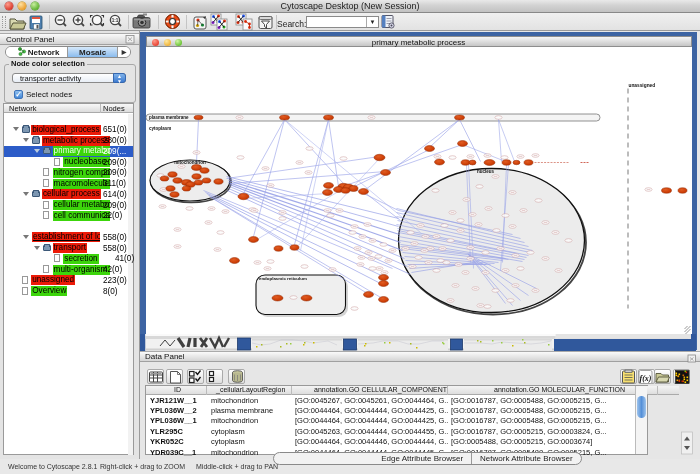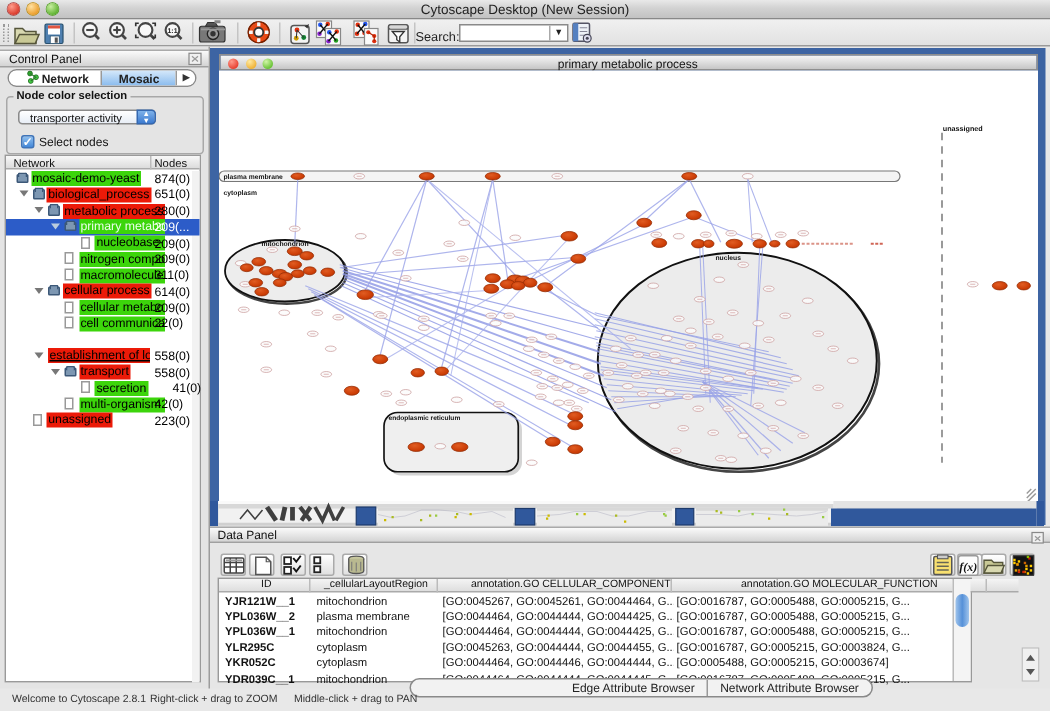--- a/index.html
+++ b/index.html
@@ -10,21 +10,21 @@
 #title{width:100%;text-align:center;top:1px;font-size:9px;color:#222;}
 #toolbar{left:0;top:13px;width:700px;height:18px;background:linear-gradient(#f0f0f0,#e2e2e2);border-bottom:1px solid #9a9a9a;}
 .sep{top:2px;width:1px;height:14px;background:#c4c4c4;}
 #statusbar{left:0;top:459px;width:700px;height:15px;font-size:7px;color:#333;}
 #cpanel{left:0;top:31px;width:140px;height:428px;background:#e4e4e4;border-right:1px solid #9c9c9c;}
 #cphead{left:0;top:2px;width:139px;height:12px;background:linear-gradient(#fafafa,#d4d4d4);border-top:1px solid #aaa;border-bottom:1px solid #a0a0a0;font-size:8px;color:#111;padding-left:6px;line-height:11px;}
 #cptabs{left:5px;top:15px;width:126px;height:12px;border:1px solid #8a8a8a;border-radius:6px;background:#fff;overflow:hidden;display:flex;}
 #cptabs .seg{height:100%;font-size:8px;font-weight:bold;color:#222;text-align:center;line-height:11px;}
 #groupbox{left:4px;top:33px;width:132px;height:39px;border:1px solid #a8a8a8;border-radius:3px;}
 #gblabel{left:9px;top:28px;background:#e4e4e4;padding:0 2px;font-size:7.5px;font-weight:bold;color:#111;}
-#combo{left:12px;top:42px;width:92px;height:10px;border:1px solid #8a8a8a;border-radius:3px;background:linear-gradient(#ffffff,#e8eef6);font-size:7.5px;line-height:9px;padding-left:7px;color:#111;}
+#combo{left:12px;top:42px;width:114px;height:10px;border:1px solid #8a8a8a;border-radius:3px;background:linear-gradient(#ffffff,#e8eef6);font-size:7.5px;line-height:9px;padding-left:7px;color:#111;}
 #combobtn{right:-1px;top:-1px;width:13px;height:10px;border-radius:0 3px 3px 0;background:linear-gradient(#7fb2ea,#3d7bd0);border:1px solid #3568b0;color:#fff;font-size:5px;line-height:4.5px;text-align:center;}
 #checkbox{left:14px;top:59px;width:9px;height:9px;border:1px solid #3f74b8;border-radius:2px;background:linear-gradient(#8fc0f0,#4488d8);color:#fff;font-size:8px;line-height:8px;font-weight:bold;text-align:center;}
 #cbl{left:26px;top:59px;font-size:8px;color:#111;}
 #treebox{left:3px;top:72px;width:131px;height:352px;background:#fff;border:1px solid #9a9a9a;}
 #treehead{left:0;top:0;width:129px;height:9px;background:linear-gradient(#f8f8f8,#dcdcdc);border-bottom:1px solid #aaa;font-size:7.5px;color:#111;}
 .trow{left:0;width:129px;height:11px;font-size:8.2px;line-height:11px;white-space:nowrap;}
 .trow .hl{position:absolute;top:0.5px;height:10px;line-height:10px;padding:0 1px;color:#000;}
 .trow .cnt{position:absolute;left:99px;top:0;color:#000;}
 .tri{position:absolute;top:3px;width:0;height:0;border-left:3.5px solid transparent;border-right:3.5px solid transparent;border-top:4.5px solid #777;}
 .fold{position:absolute;top:2px;width:8px;height:6.5px;background:#7d97b2;border:1px solid #3c5878;border-radius:1px;}
@@ -76,25 +76,20 @@
  <div class="abs" id="combo">transporter activity<div class="abs" id="combobtn">▲<br>▼</div></div>
  <div class="abs" id="checkbox">✓</div>
  <div class="abs" id="cbl">Select nodes</div>
  <div class="abs" id="treebox">
   <div class="abs" id="treehead">
         <span style="position:absolute;left:5px;top:0;">Network</span>
         <span style="position:absolute;left:99px;top:0;">Nodes</span>
         <span style="position:absolute;left:96px;top:0;width:1px;height:9px;background:#bbb;"></span>
       </div>
 <div class="abs" style="left:124px;top:9.5px;width:5px;height:341px;background:#f2f2f2;"></div>
-<div class="abs trow" style="top:9.50px;">
-        <span class="fold" style="left:7.0px;"></span>
-        <span class="hl" style="left:16.5px;background:#3cd50b;color:#000;max-width:90px;overflow:hidden;">mosaic-demo-yeast</span>
-        <span class="cnt" style="color:#000;">874(0)</span>
-      </div>
 <div class="abs trow" style="top:20.25px;">
         <span class="tri" style="left:8.7px;"></span>
         <span class="fold" style="left:17.7px;"></span>
         <span class="hl" style="left:27.2px;background:#ec1a08;color:#000;max-width:79px;overflow:hidden;">biological_process</span>
         <span class="cnt" style="color:#000;">651(0)</span>
       </div>
 <div class="abs trow" style="top:31.00px;">
         <span class="tri" style="left:19.4px;"></span>
         <span class="fold" style="left:28.4px;"></span>
         <span class="hl" style="left:37.9px;background:#ec1a08;color:#000;max-width:68px;overflow:hidden;">metabolic process</span>
@@ -156,20 +151,25 @@
       </div>
 <div class="abs trow" style="top:160.00px;">
         <span class="file" style="left:39.1px;"></span>
         <span class="hl" style="left:48.6px;background:#3cd50b;color:#000;max-width:57px;overflow:hidden;">multi-organism pro</span>
         <span class="cnt" style="color:#000;">42(0)</span>
       </div>
 <div class="abs trow" style="top:170.75px;">
         <span class="file" style="left:17.7px;"></span>
         <span class="hl" style="left:27.2px;background:#ec1a08;color:#000;max-width:79px;overflow:hidden;">unassigned</span>
         <span class="cnt" style="color:#000;">223(0)</span>
+      </div>
+<div class="abs trow" style="top:181.50px;">
+        <span class="file" style="left:17.7px;"></span>
+        <span class="hl" style="left:27.2px;background:#3cd50b;color:#000;max-width:79px;overflow:hidden;">Overview</span>
+        <span class="cnt" style="color:#000;">8(0)</span>
       </div>
  </div>
 </div>
 <div class="abs" id="netframe" style="left:140px;top:32px;width:557px;height:318px;background:#3d64a3;"></div>
 <div class="abs" id="nettitle" style="left:145.5px;top:35.5px;width:546px;height:11px;background:linear-gradient(#f6f6f6,#c6c6c6);border:1px solid #8e8e8e;">
  <div class="abs tl" style="left:5px;top:2px;width:7px;height:7px;border-radius:50%;background:radial-gradient(circle at 35% 30%,#ff9a8a,#e84434 70%);"></div>
  <div class="abs tl" style="left:17px;top:2px;width:7px;height:7px;border-radius:50%;background:radial-gradient(circle at 35% 30%,#ffe9a0,#f0b43a 70%);"></div>
  <div class="abs tl" style="left:28px;top:2px;width:7px;height:7px;border-radius:50%;background:radial-gradient(circle at 35% 30%,#d2f5a8,#6cc438 70%);"></div>
  <div class="abs" style="width:100%;top:1px;text-align:center;font-size:8px;color:#111;">primary metabolic process</div>
 </div>

